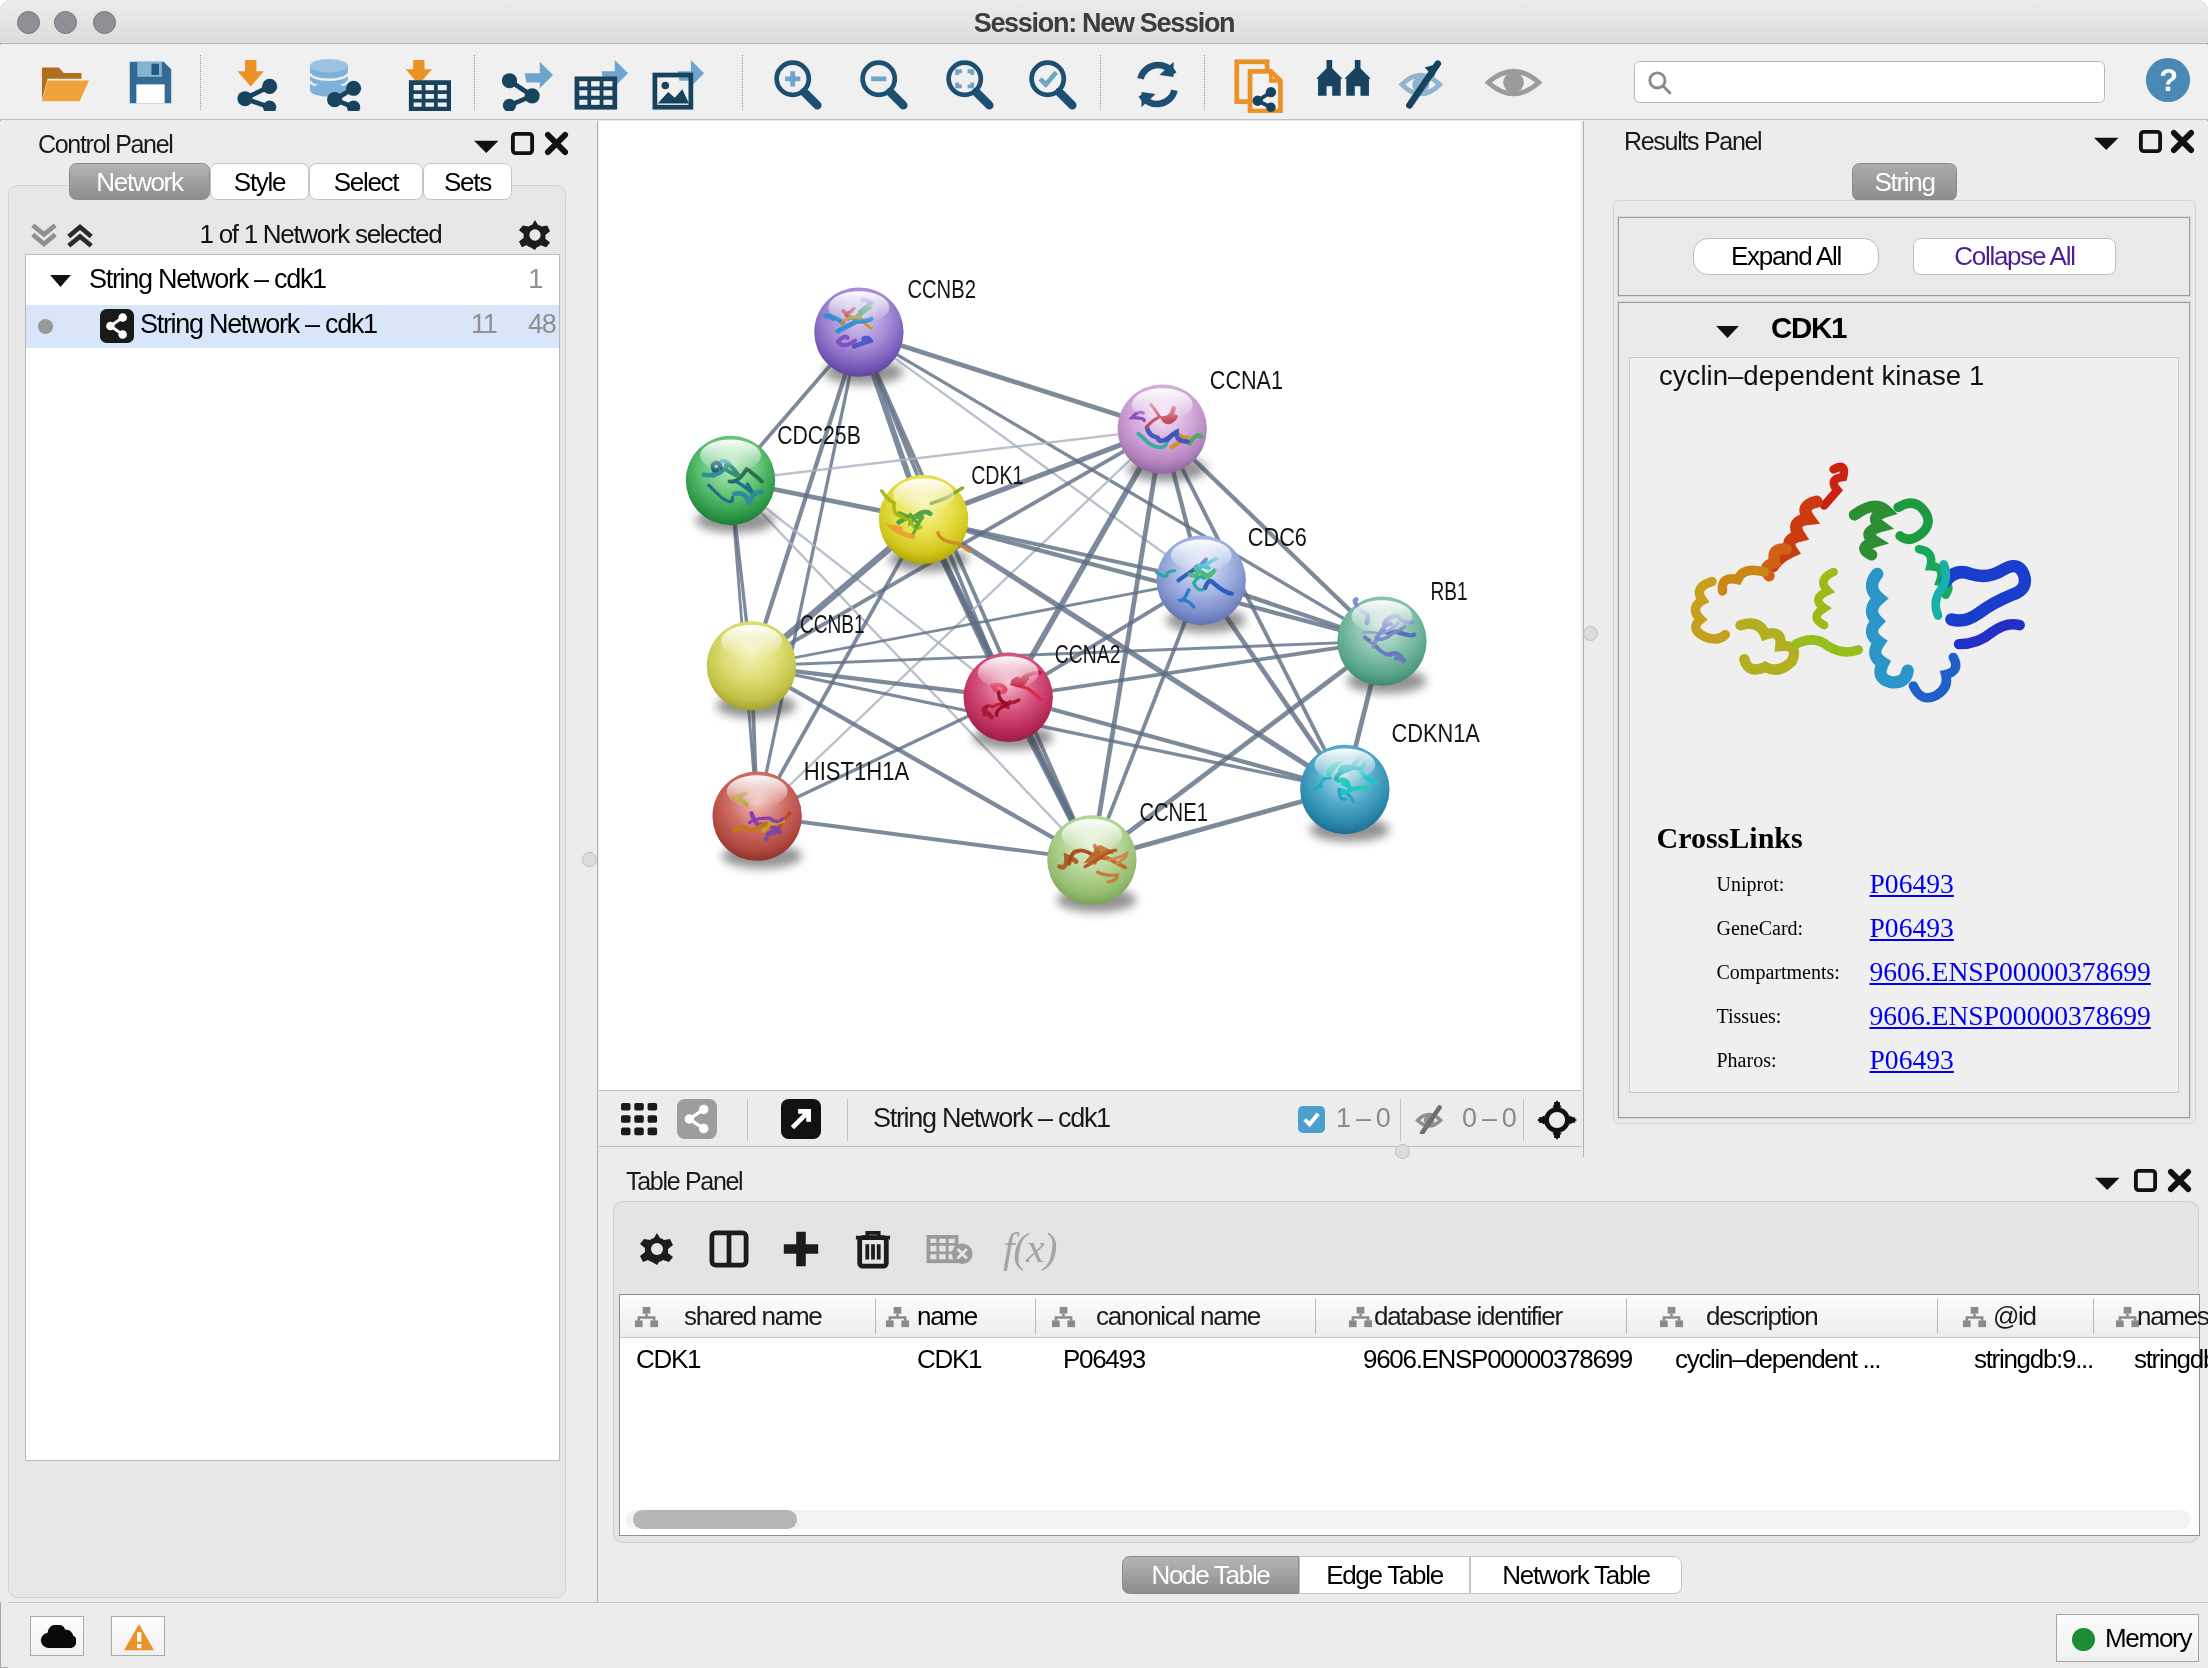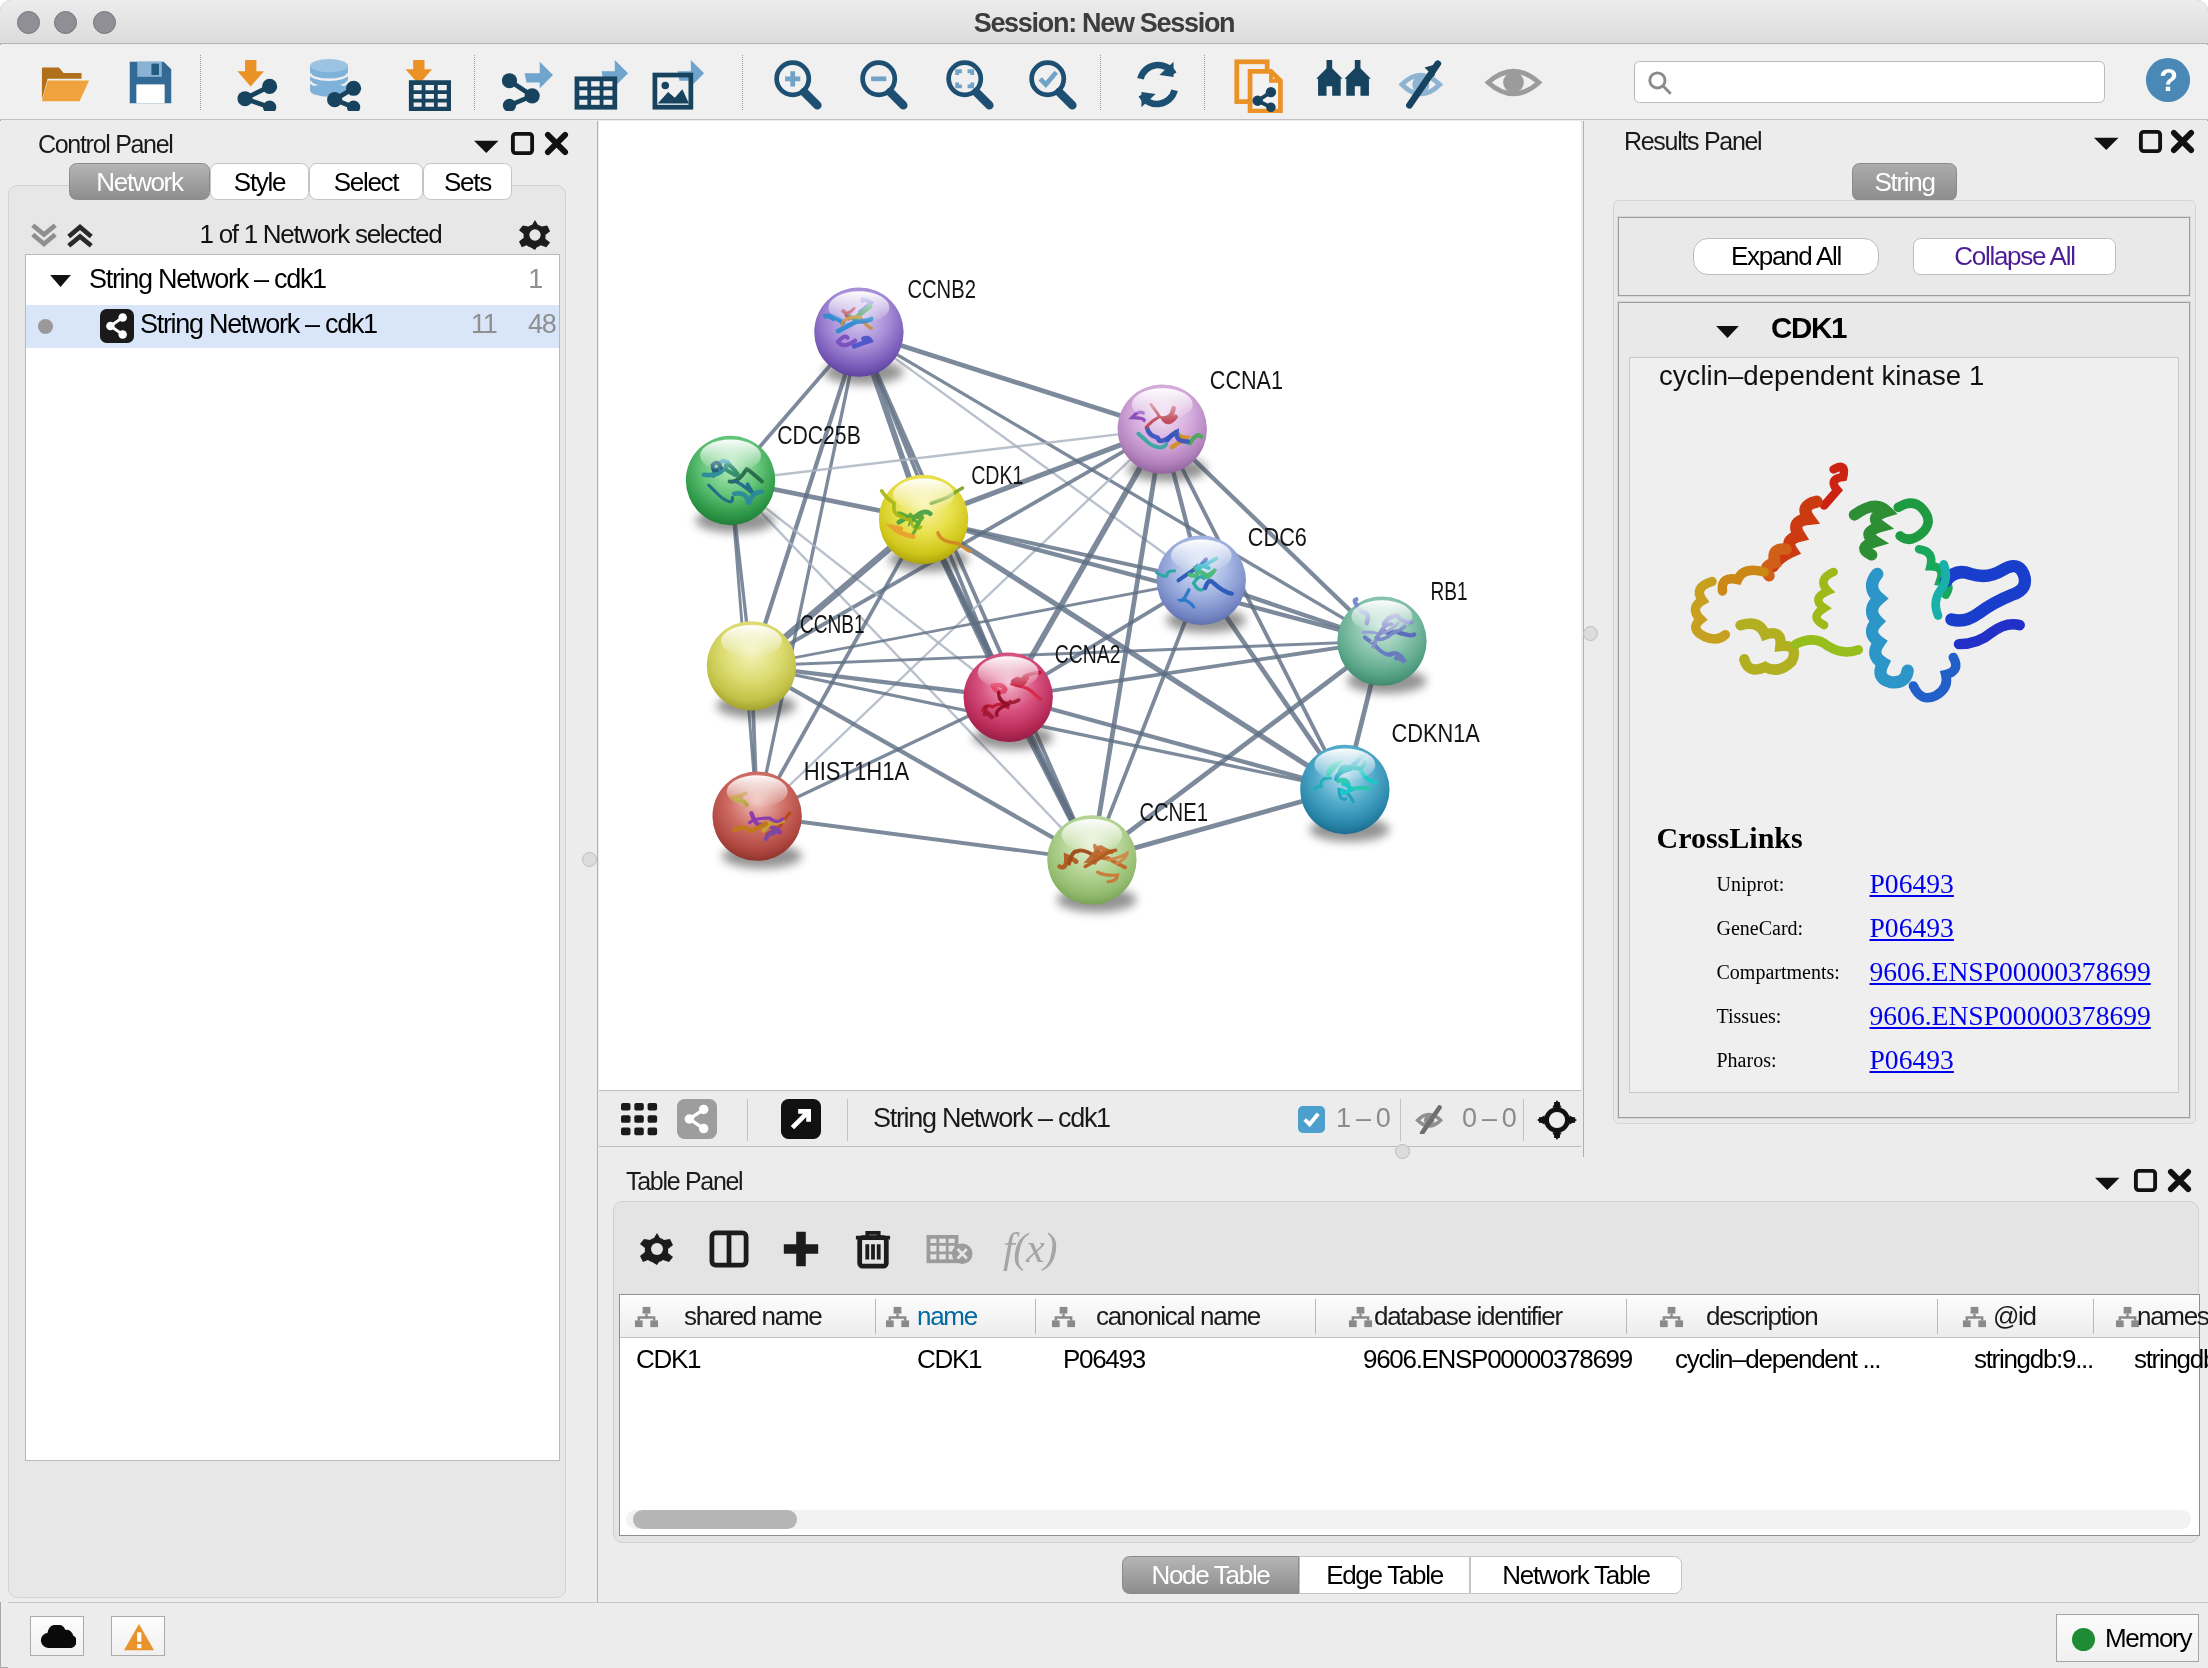--- a/index.html
+++ b/index.html
@@ -619,21 +619,21 @@
         </svg>
       <div class="abs" style="left:64px;top:5.7px;font-size:26px;color:#1a1a1a;">shared name</div>
       <svg class="abs hicon" style="left:265px;top:9.5px;" width="25" height="25" viewBox="0 0 26 26">
           <g fill="#8a8a8a">
             <rect x="9" y="2" width="8" height="7"></rect>
             <rect x="1" y="16" width="8" height="7"></rect>
             <rect x="17" y="16" width="8" height="7"></rect>
             <path d="M13 9 L13 13 M5 16 L5 13 L21 13 L21 16" stroke="#8a8a8a" stroke-width="2.5" fill="none"></path>
           </g>
         </svg>
-      <div class="abs" style="left:297px;top:5.7px;font-size:26px;color:#0369a1;">name</div>
+      <div class="abs" style="left:297px;top:5.7px;font-size:26px;color:#000000;">name</div>
       <svg class="abs hicon" style="left:431px;top:9.5px;" width="25" height="25" viewBox="0 0 26 26">
           <g fill="#8a8a8a">
             <rect x="9" y="2" width="8" height="7"></rect>
             <rect x="1" y="16" width="8" height="7"></rect>
             <rect x="17" y="16" width="8" height="7"></rect>
             <path d="M13 9 L13 13 M5 16 L5 13 L21 13 L21 16" stroke="#8a8a8a" stroke-width="2.5" fill="none"></path>
           </g>
         </svg>
       <div class="abs" style="left:476px;top:5.7px;font-size:26px;color:#1a1a1a;">canonical name</div>
       <svg class="abs hicon" style="left:728px;top:9.5px;" width="25" height="25" viewBox="0 0 26 26">

